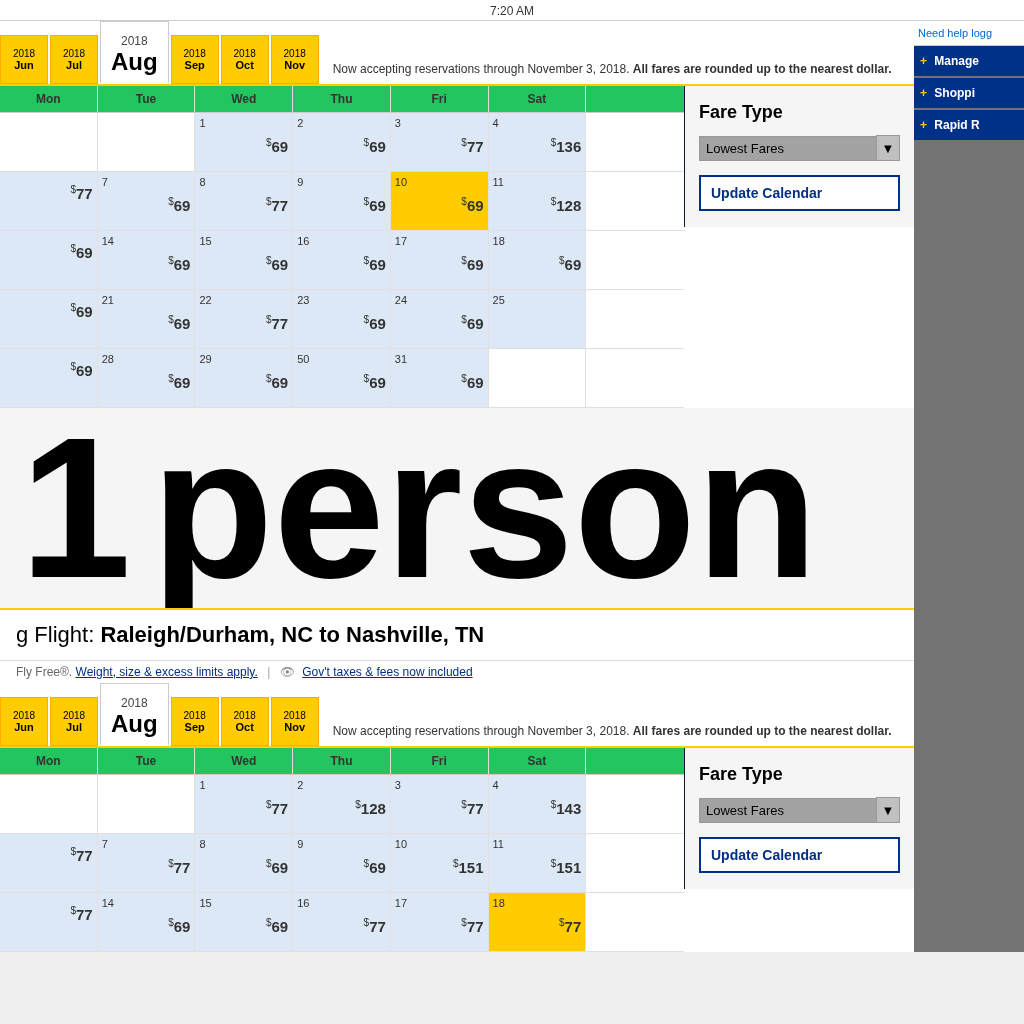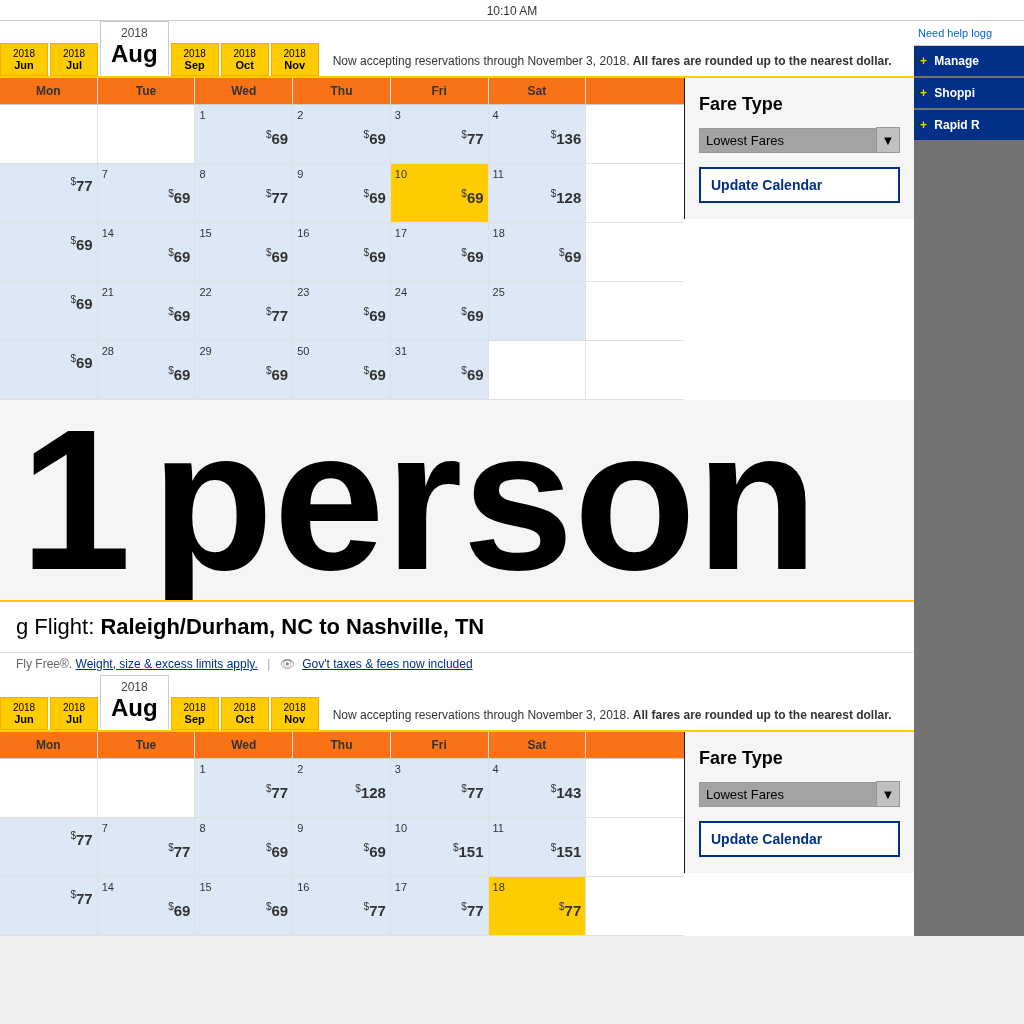--- a/index.html
+++ b/index.html
@@ -66,21 +66,21 @@
     }
 
     
     .month-nav {
       display: flex;
       align-items: flex-end;
       background: #fff;
       border-bottom: 2px solid #ffcc00;
     }
     .month-tab {
-      padding: 4px 10px;
+      padding: 12px 10px;
       border: 1px solid #ccc;
       background: #e0e0e0;
       font-size: 11px;
       text-align: center;
       cursor: pointer;
       margin-right: 2px;
       min-width: 48px;
     }
     .month-tab .year { color: #666; font-size: 10px; display: block; }
     .month-tab .month-name { font-weight: bold; color: #333; }
@@ -111,21 +111,21 @@
     }
 
     .calendar-grid-wrapper {
       flex: 1;
     }
 
     
     .day-headers {
       display: grid;
       grid-template-columns: repeat(7, 1fr);
-      background: #f97316;
+      background: #22c55e;
       border-bottom: 1px solid #ccc;
     }
     .day-header {
       text-align: center;
       padding: 6px 2px;
       font-weight: bold;
       font-size: 12px;
       color: #333;
       border-right: 1px solid #e0e0e0;
     }
@@ -273,21 +273,21 @@
 
     
     .section-wrapper {
       background: #fff;
     }
   </style>
 </head>
 <body>
 
 <div class="top-bar">
-  <div>10:10 AM</div>
+  <div>7:20 AM</div>
 </div>
 
 <div class="page-wrapper">
 
   <div class="main-content">
 
     <div class="section-wrapper">
 
       <div class="month-nav" id="outbound-month-nav">
 

